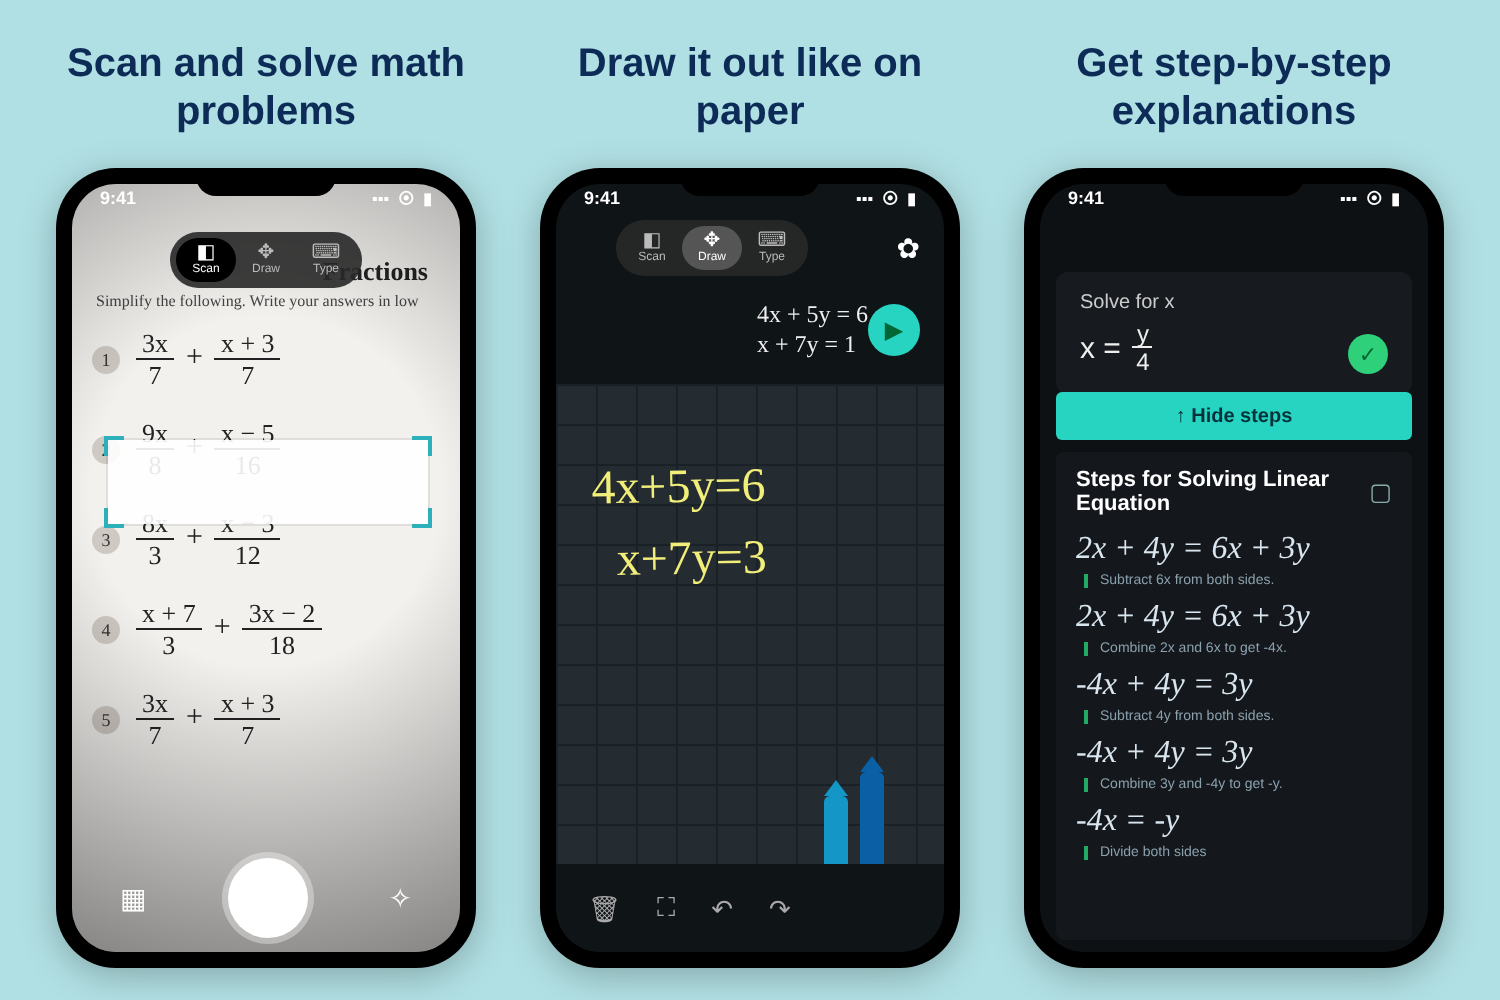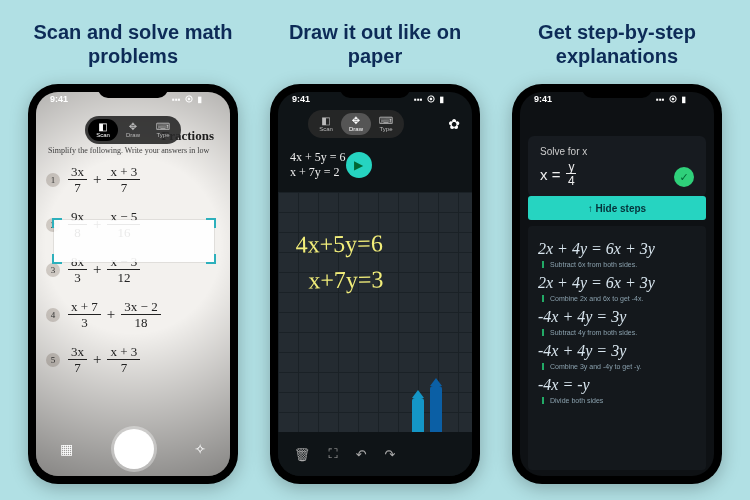--- a/index.html
+++ b/index.html
@@ -26,21 +26,21 @@
   .screen {
     width: 100%; height: 100%; border-radius: 22px;
     overflow: hidden; position: relative;
   }
   .notch {
     position: absolute; top: 0; left: 50%; transform: translateX(-50%);
     width: 70px; height: 14px; background: #000;
     border-bottom-left-radius: 10px; border-bottom-right-radius: 10px; z-index: 30;
   }
   .statusbar {
-    position: absolute; top: 2px; left: 0; right: 14px;
+    position: absolute; top: 2px; left: 0; right: 0;
     display: flex; justify-content: space-between; padding: 0 14px;
     font-size: 9px; font-weight: 600; z-index: 25;
   }
   .statusbar.light { color: #fff; }
   .sb-icons span { font-size: 8px; margin-left: 2px; }
   
   .scr1 { background: #f3f1ee; color:#222; }
   .worksheet {
     position:absolute; inset:0; padding: 36px 10px 10px 10px;
     font-family: Georgia, "Times New Roman", serif;
@@ -96,21 +96,21 @@
   
   .scr2 { background:#0f1417; color:#fff; }
   .draw-top {
     position:absolute; top:18px; left:0; right:0; padding:0 12px;
     display:flex; justify-content:space-between; align-items:center; z-index:20;
   }
   .draw-top .seg { position:static; transform:none; margin-left:18px; }
   .gear { color:#fff; font-size:14px; }
   .typed {
     position:absolute; top:58px; left:12px; right:12px;
-    display:flex; justify-content:flex-start; align-items:center;
+    display:flex; justify-content:flex-end; align-items:center;
     font-family: "Cambria Math", Georgia, serif; font-size:12px; color:#eee;
   }
   .sendbtn {
     width:26px; height:26px; border-radius:50%; background:#26d4c1;
     display:flex; align-items:center; justify-content:center; color:#063;
     font-size:12px;
   }
   .gridarea {
     position:absolute; top:100px; left:0; right:0; bottom:44px;
     background-color:#242b31;
@@ -325,21 +325,21 @@
             <span class="ic">⌨</span>
             <span>Type</span>
           </div>
         </div>
         <span class="gear">✿</span>
       </div>
 
       <div class="typed">
         <div>
           <div>4x + 5y = 6</div>
-          <div>x + 7y = 2</div>
+          <div>x + 7y = 1</div>
         </div>
         <div class="sendbtn">
           <span>▶</span>
         </div>
       </div>
 
       <div class="gridarea">
         <div class="hand">
           <div>4x+5y=6</div>
           <div style="margin-left:12px">x+7y=3</div>
@@ -389,20 +389,24 @@
         <div class="check">
           <span>✓</span>
         </div>
       </div>
 
       <div class="hidebar">
         <span>↑  Hide steps</span>
       </div>
 
       <div class="steps">
+        <div class="steps-h">
+          <span class="steps-title">Steps for Solving Linear Equation</span>
+          <span class="book">▢</span>
+        </div>
         <div class="stepline">2x + 4y = 6x + 3y</div>
         <div class="stepnote">Subtract 6x from both sides.</div>
         <div class="stepline">2x + 4y = 6x + 3y</div>
         <div class="stepnote">Combine 2x and 6x to get -4x.</div>
         <div class="stepline">-4x + 4y = 3y</div>
         <div class="stepnote">Subtract 4y from both sides.</div>
         <div class="stepline">-4x + 4y = 3y</div>
         <div class="stepnote">Combine 3y and -4y to get -y.</div>
         <div class="stepline">-4x = -y</div>
         <div class="stepnote">Divide both sides</div>

